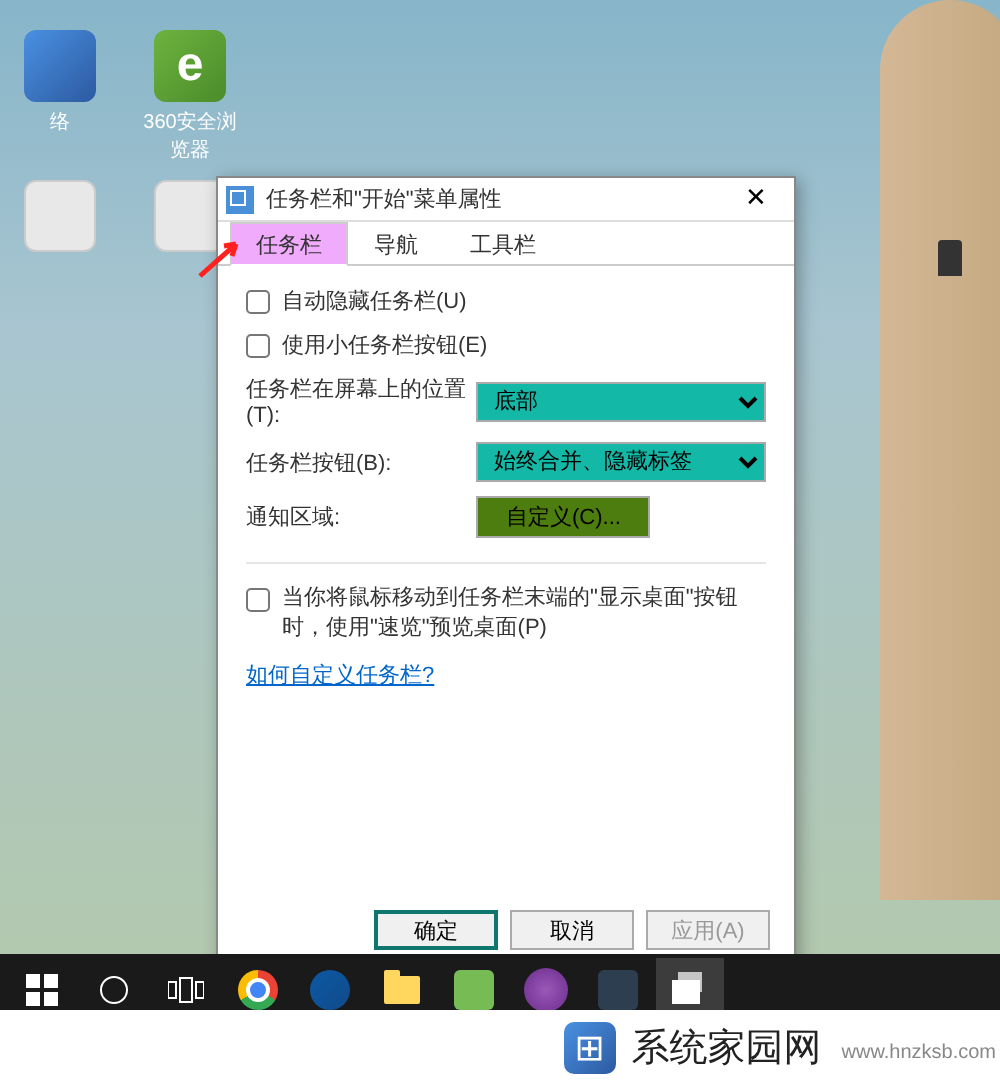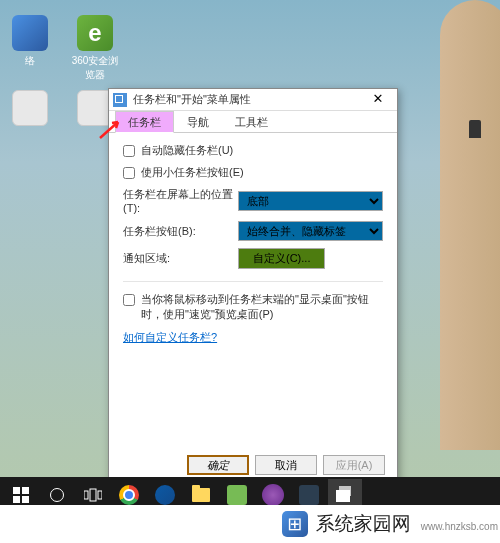--- a/index.html
+++ b/index.html
@@ -24,28 +24,28 @@
     .close-btn { width: 30px; height: 18px; text-align: center; line-height: 16px; font-size: 13px; cursor: pointer; }
     .tabs { height: 22px; display: flex; border-bottom: 1px solid #ccc; padding-left: 6px; font-size: 11px; }
     .tab { padding: 3px 12px; border: 1px solid transparent; cursor: pointer; color: #333; }
     .tab.active { border: 1px solid #ccc; border-bottom: 1px solid #fff; background: #f0abfc; margin-bottom: -1px; }
     .arrow { position: absolute; top: 114px; left: 96px; width: 28px; height: 28px; pointer-events: none; z-index: 10; }
     .tab-content { padding: 10px 14px; }
     .checkbox-row { display: flex; align-items: center; margin-bottom: 7px; font-size: 11px; color: #333; }
     .checkbox-row input { margin-right: 6px; width: 12px; height: 12px; }
     .form-row { display: flex; align-items: center; margin-bottom: 7px; font-size: 11px; color: #333; }
     .form-row label { width: 115px; }
-    .form-row select { flex: 1; height: 20px; font-size: 11px; padding: 0 4px; border: 1px solid #aaa; background: #0369a1; }
+    .form-row select { flex: 1; height: 20px; font-size: 11px; padding: 0 4px; border: 1px solid #aaa; background: #14b8a6; }
     .custom-btn { margin-left: 115px; padding: 2px 14px; font-size: 11px; border: 1px solid #aaa; background: #4d7c0f; cursor: pointer; }
     .separator { border-top: 1px solid #e5e5e5; margin: 12px 0 10px; }
     .link { color: #0066cc; text-decoration: underline; cursor: pointer; font-size: 11px; }
     .link-row { }
     .button-row { position: absolute; bottom: 10px; right: 12px; display: flex; gap: 6px; }
     .dlg-btn { width: 62px; height: 20px; font-size: 11px; border: 1px solid #aaa; background: #f0f0f0; cursor: pointer; }
-    .dlg-btn.primary { border: 2px solid #a16207; font-style: italic; }
+    .dlg-btn.primary { border: 2px solid #0f766e; }
     .dlg-btn:disabled { color: #999; }
     .taskbar { position: absolute; bottom: 30px; left: 0; right: 0; height: 36px; background: #1a1a1a; display: flex; align-items: center; padding: 0 4px; gap: 2px; }
     .tb-item { width: 34px; height: 32px; display: flex; align-items: center; justify-content: center; cursor: pointer; }
     .start-btn { color: #fff; }
     .cortana { width: 14px; height: 14px; border: 1.5px solid #fff; border-radius: 50%; }
     .chrome-icon { width: 20px; height: 20px; border-radius: 50%; background: conic-gradient(#ea4335 0 120deg, #34a853 120deg 240deg, #fbbc05 240deg 360deg); position: relative; }
     .chrome-icon::after { content: ''; position: absolute; top: 50%; left: 50%; transform: translate(-50%,-50%); width: 8px; height: 8px; background: #4285f4; border: 2px solid #fff; border-radius: 50%; }
     .edge-icon { width: 20px; height: 20px; border-radius: 50%; background: linear-gradient(135deg, #0c59a4, #114a8b); }
     .folder-icon { width: 18px; height: 14px; background: #ffd75e; border-radius: 1px; position: relative; }
     .folder-icon::before { content: ''; position: absolute; top: -3px; left: 0; width: 8px; height: 4px; background: #ffd75e; border-radius: 1px 1px 0 0; }

